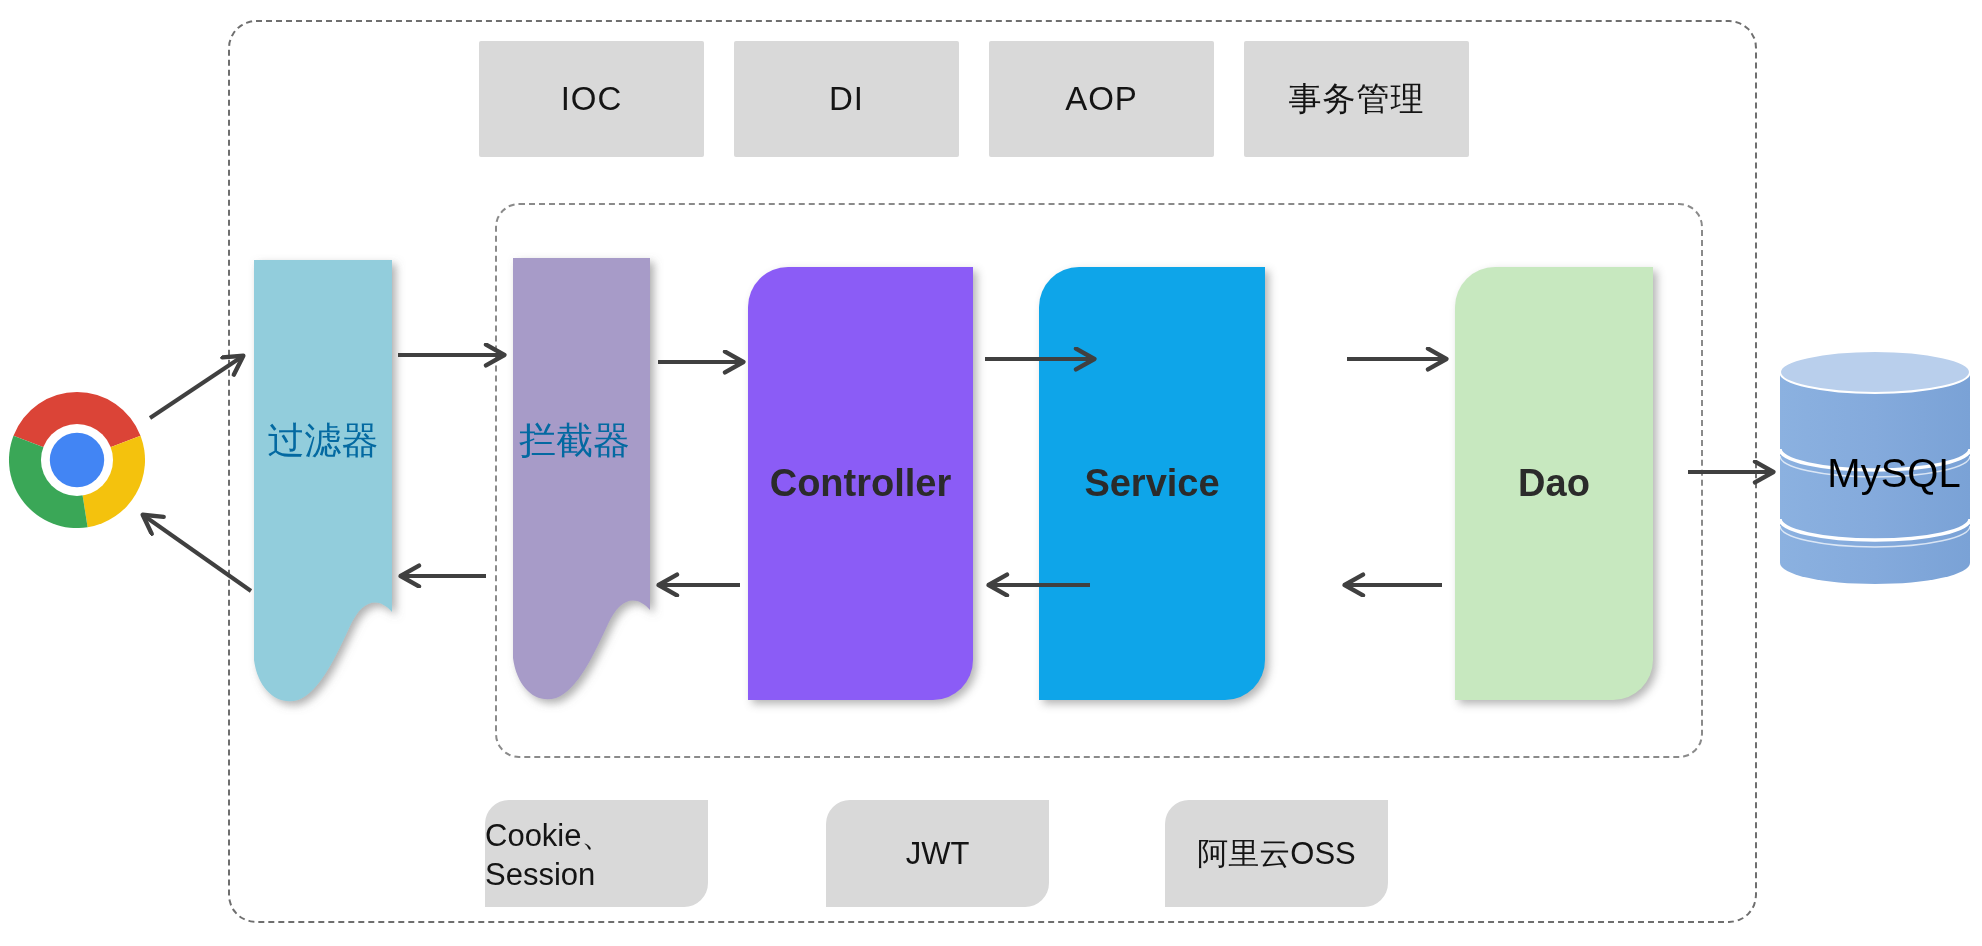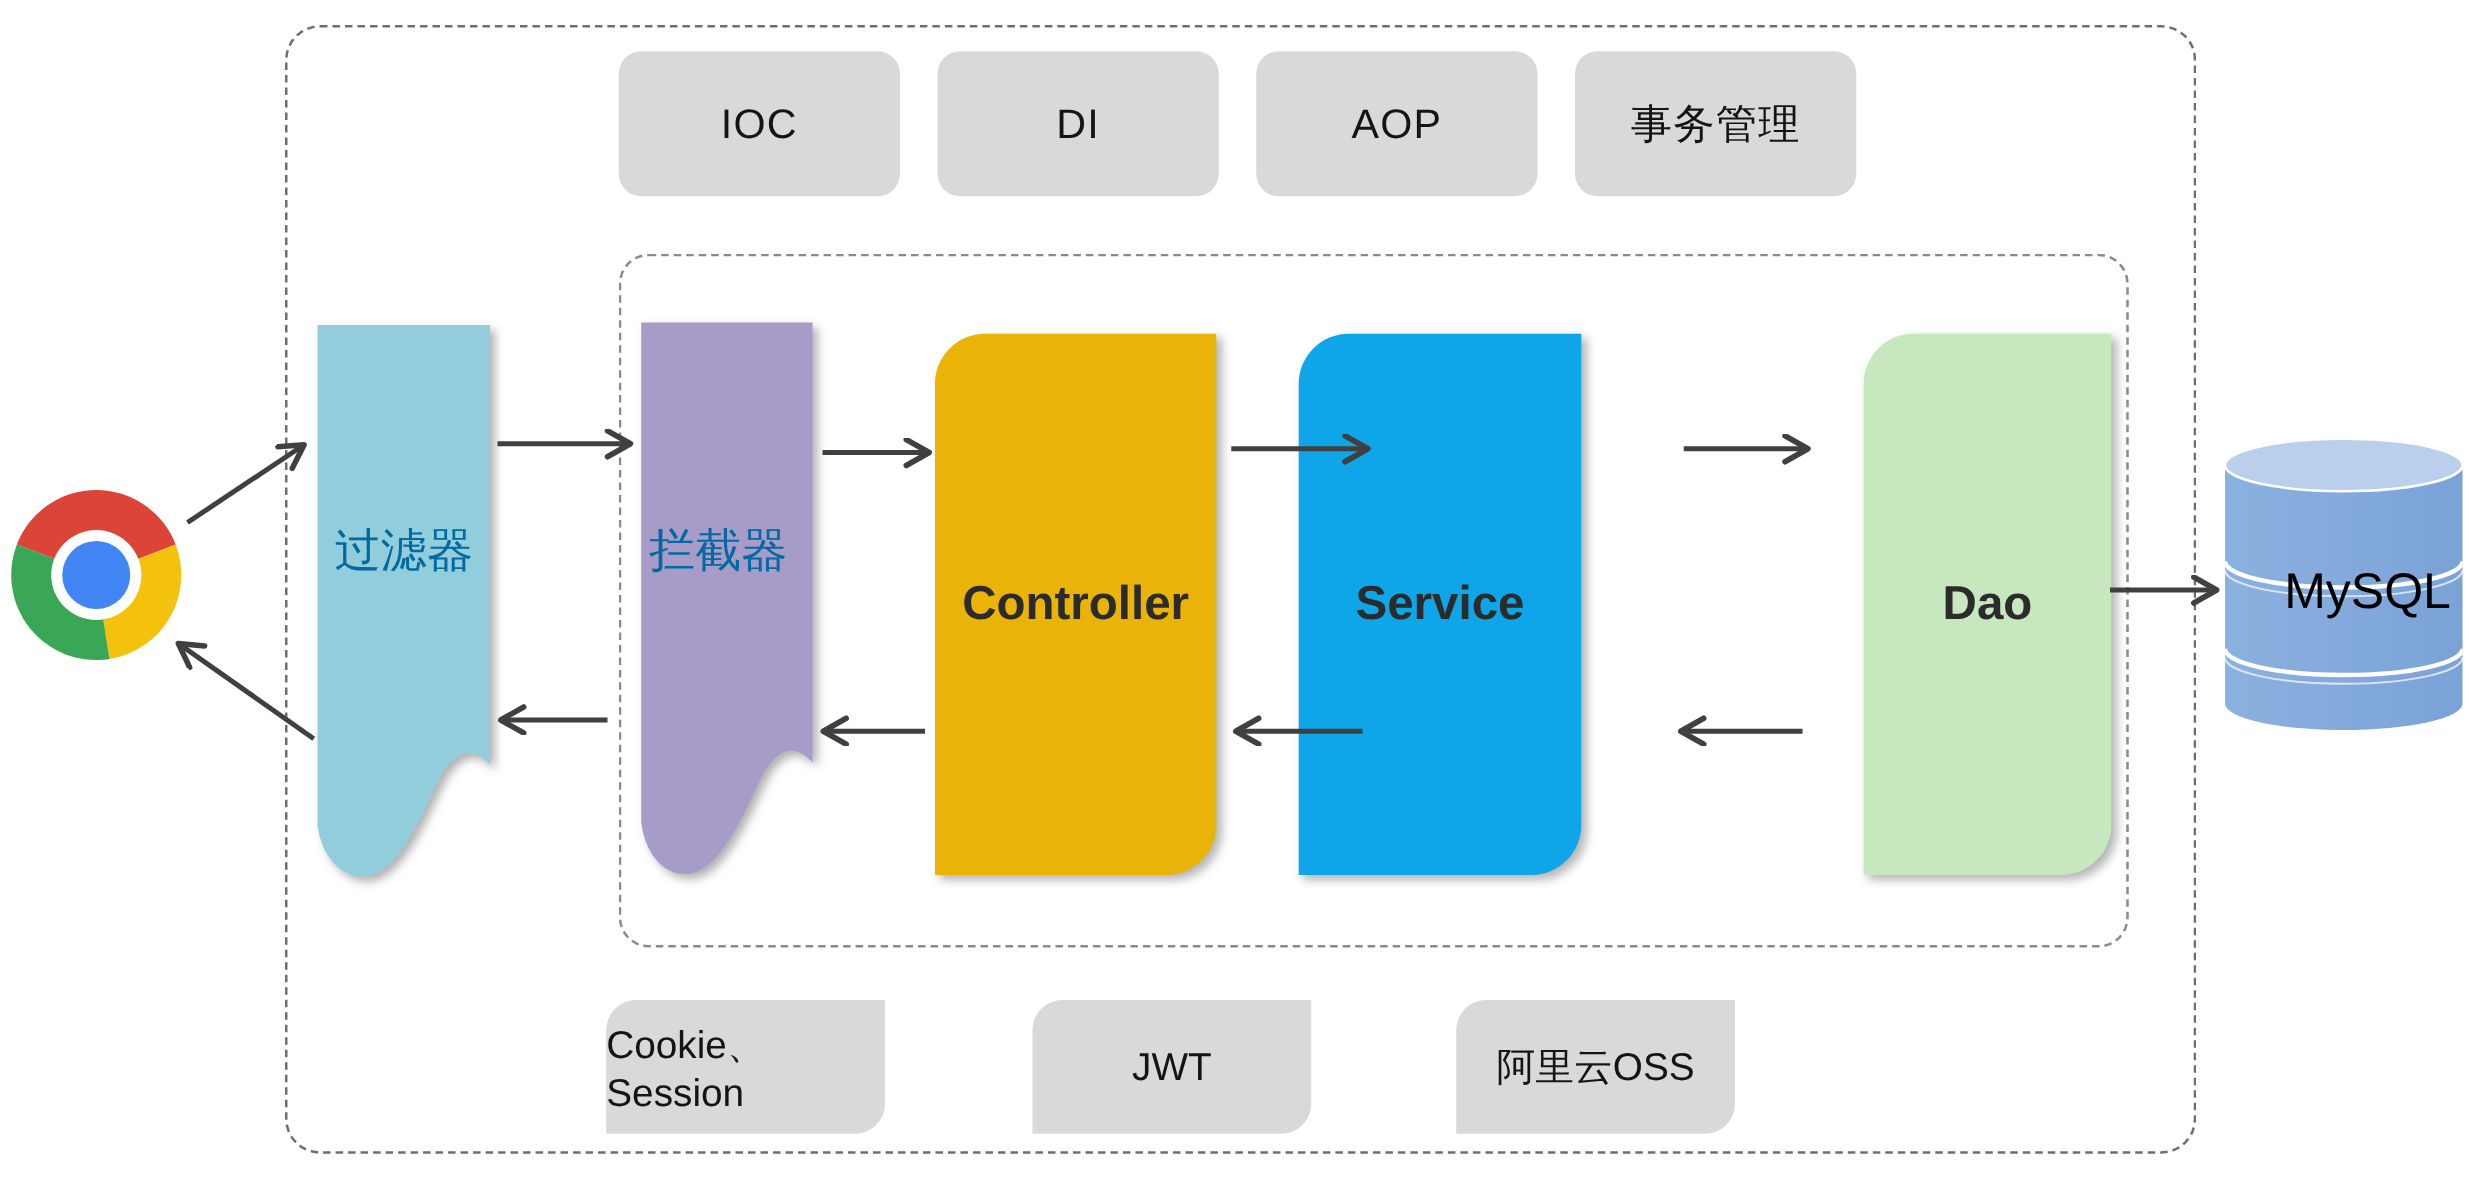--- a/index.html
+++ b/index.html
@@ -10,37 +10,37 @@
   .outer-frame{
     position:absolute;left:228px;top:20px;width:1529px;height:903px;
     border:2px dashed #6e6e6e;border-radius:28px;box-sizing:border-box;
   }
   .inner-frame{
     position:absolute;left:495px;top:203px;width:1208px;height:555px;
     border:2px dashed #8a8a8a;border-radius:24px;box-sizing:border-box;
   }
   .cap-box{
     position:absolute;top:41px;width:225px;height:116px;background:#d9d9d9;
-    border-radius:18px;display:flex;align-items:center;justify-content:center;
-    font-size:33px;color:#141414;letter-spacing:1px;margin-left:16px;
+    border-radius:2px;display:flex;align-items:center;justify-content:center;
+    font-size:33px;color:#141414;letter-spacing:1px;
   }
   .tech-box{
     position:absolute;top:800px;width:223px;height:107px;background:#d9d9d9;
     border-radius:24px 0 24px 0;display:flex;align-items:center;justify-content:center;
     font-size:31px;color:#141414;
   }
   .stage-box{
     position:absolute;top:267px;height:433px;border-radius:40px 0 40px 0;
     display:flex;align-items:center;justify-content:center;
     font-size:38px;font-weight:bold;color:#2b2b2b;
     box-shadow:4px 4px 8px rgba(90,90,90,.45);
   }
-  .controller{left:748px;width:225px;background:#eab308;}
+  .controller{left:748px;width:225px;background:#8b5cf6;}
   .service{left:1039px;width:226px;background:#0ea5e9;}
-  .dao{left:1455px;width:198px;background:#c7e8bf;margin-left:36px;}
+  .dao{left:1455px;width:198px;background:#c7e8bf;}
   .wave-label{
     position:absolute;top:418px;height:46px;display:flex;align-items:center;justify-content:center;
     font-size:37px;color:#0369a1;
   }
   .db-label{
     position:absolute;left:1780px;top:448px;width:228px;height:50px;
     display:flex;align-items:center;justify-content:center;font-size:40px;color:#000;
   }
   .svg-layer{position:absolute;left:0;top:0;width:1982px;height:946px;pointer-events:none;}
 </style>

